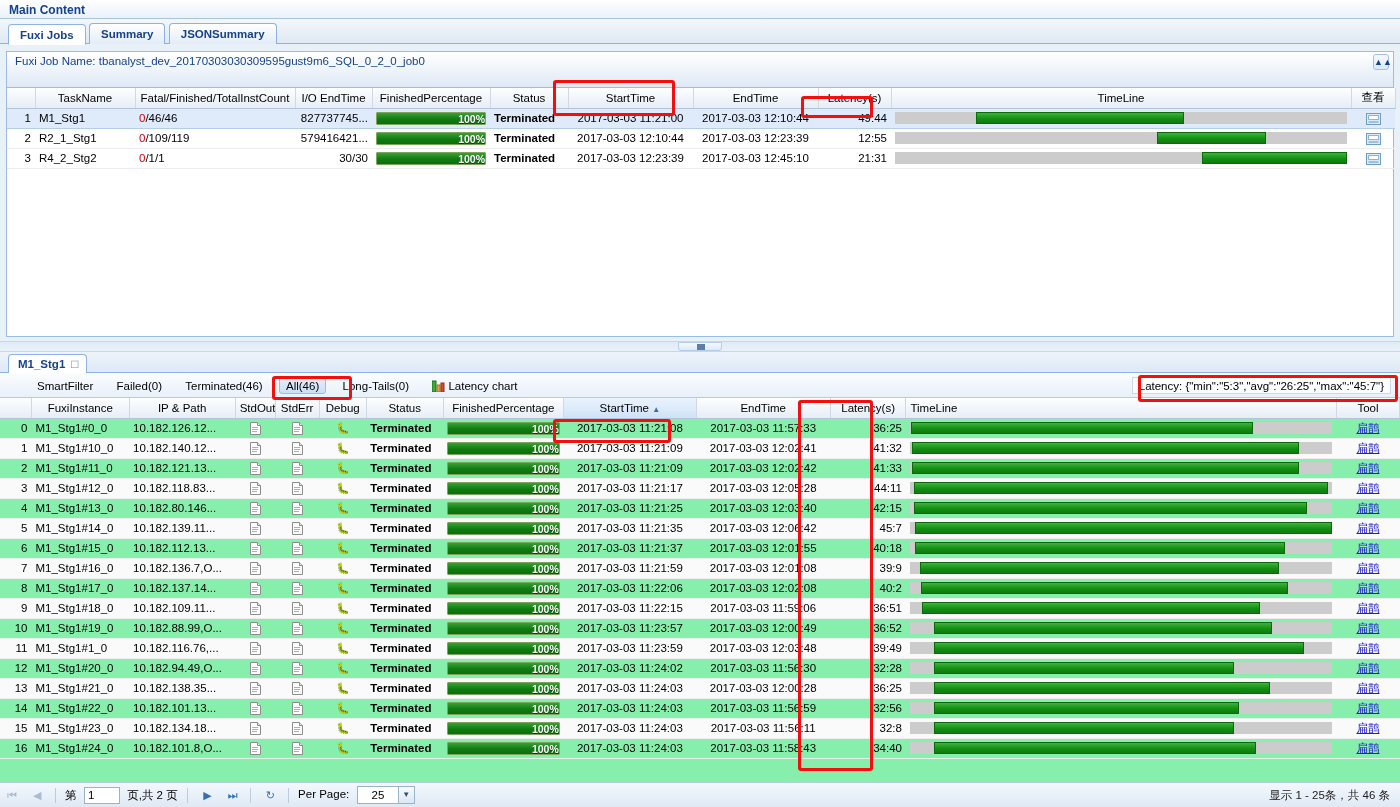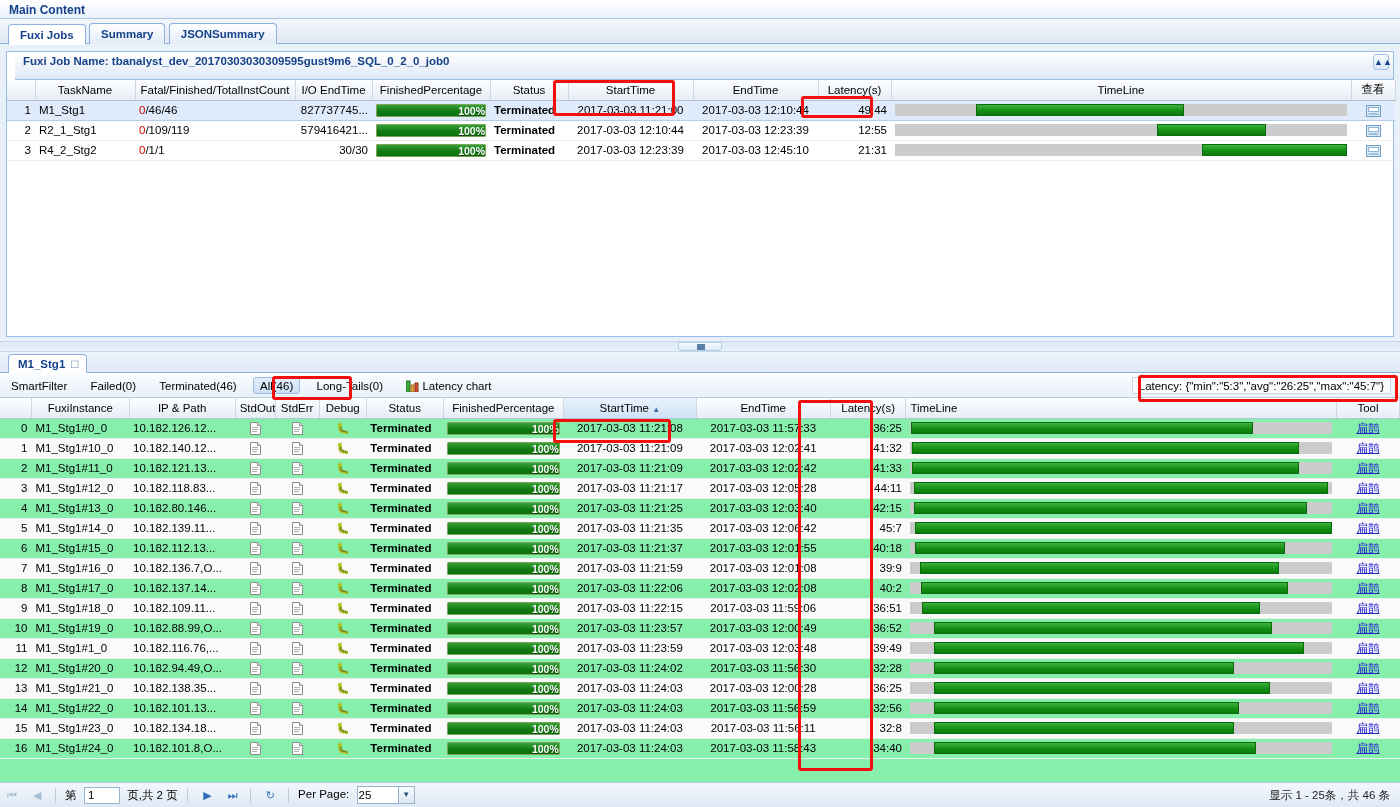--- a/index.html
+++ b/index.html
@@ -46,26 +46,25 @@
     background: #ffffff; position: relative; top: 1px;
     border-bottom: 1px solid #ffffff;
   }
 
   
   .top-panel {
     position: absolute; left: 6px; top: 51px; width: 1388px; height: 286px;
     border: 1px solid #99bce8; background: #ffffff;
   }
   .panel-head {
-    position: relative; height: 28px;
+    position: relative; height: 36px;
     background: linear-gradient(#ffffff, #dfe9f5);
     border-bottom: 1px solid #99bce8;
-    color: #15428b; font-weight: bold; font-size: 11.5px;
+    color: #15428b; font-weight: normal; font-size: 11.5px;
     padding: 3px 0 0 8px;
-    margin-left: 8px;
   }
   .collapse-btn {
     position: absolute; right: 4px; top: 2px;
     width: 16px; height: 16px;
     border: 1px solid #a3c0e8; border-radius: 3px;
     background: linear-gradient(#f6fafe, #dbe8f7);
     color: #15428b; font-size: 9px; line-height: 14px; text-align: center;
     cursor: pointer;
   }
 
@@ -163,20 +162,21 @@
   }
   .subtab .x {
     display: inline-block; margin-left: 5px; color: #7590b5;
     font-size: 10px; font-weight: normal; cursor: pointer;
   }
 
   .toolbar {
     position: absolute; left: 0; top: 21px; width: 1400px; height: 25px;
     background: linear-gradient(#fbfdff, #e8f0f9);
     border-bottom: 1px solid #b7cbe3;
+    padding-left: 26px;
   }
   .tb-item {
     display: inline-block; height: 17px; line-height: 16px;
     margin: 4px 2px 0 4px; padding: 0 6px;
     font-size: 11.5px; color: #000; cursor: pointer; border: 1px solid transparent;
     border-radius: 3px; vertical-align: top;
   }
   .tb-item.on {
     background: linear-gradient(#e3eefb, #cbdff5);
     border: 1px solid #9ebde4;
@@ -209,21 +209,21 @@
   }
   .f-txt { display: inline-block; margin: 5px 2px 0 2px; font-size: 11.5px; vertical-align: top; }
   .f-input {
     display: inline-block; width: 36px; height: 17px; margin: 4px 2px 0 2px;
     border: 1px solid #9ab3cc; background: #fff; font-size: 11.5px;
     text-align: left; padding: 0 3px; line-height: 15px; vertical-align: top;
   }
   .f-select {
     display: inline-block; width: 58px; height: 18px; margin: 3px 2px 0 2px;
     border: 1px solid #9ab3cc; background: #fff; font-size: 11.5px;
-    padding: 0 1px; line-height: 16px; vertical-align: top; position: relative;
+    padding: 0 14px; line-height: 16px; vertical-align: top; position: relative;
   }
   .f-select .arw {
     position: absolute; right: 0; top: 0; bottom: 0; width: 16px;
     background: linear-gradient(#f8fbfe, #dbe7f4); border-left: 1px solid #9ab3cc;
     text-align: center; line-height: 16px; font-size: 8px; color: #2f4f78;
   }
   .f-right {
     position: absolute; right: 10px; top: 5px; font-size: 11.5px; color: #222;
   }
 

